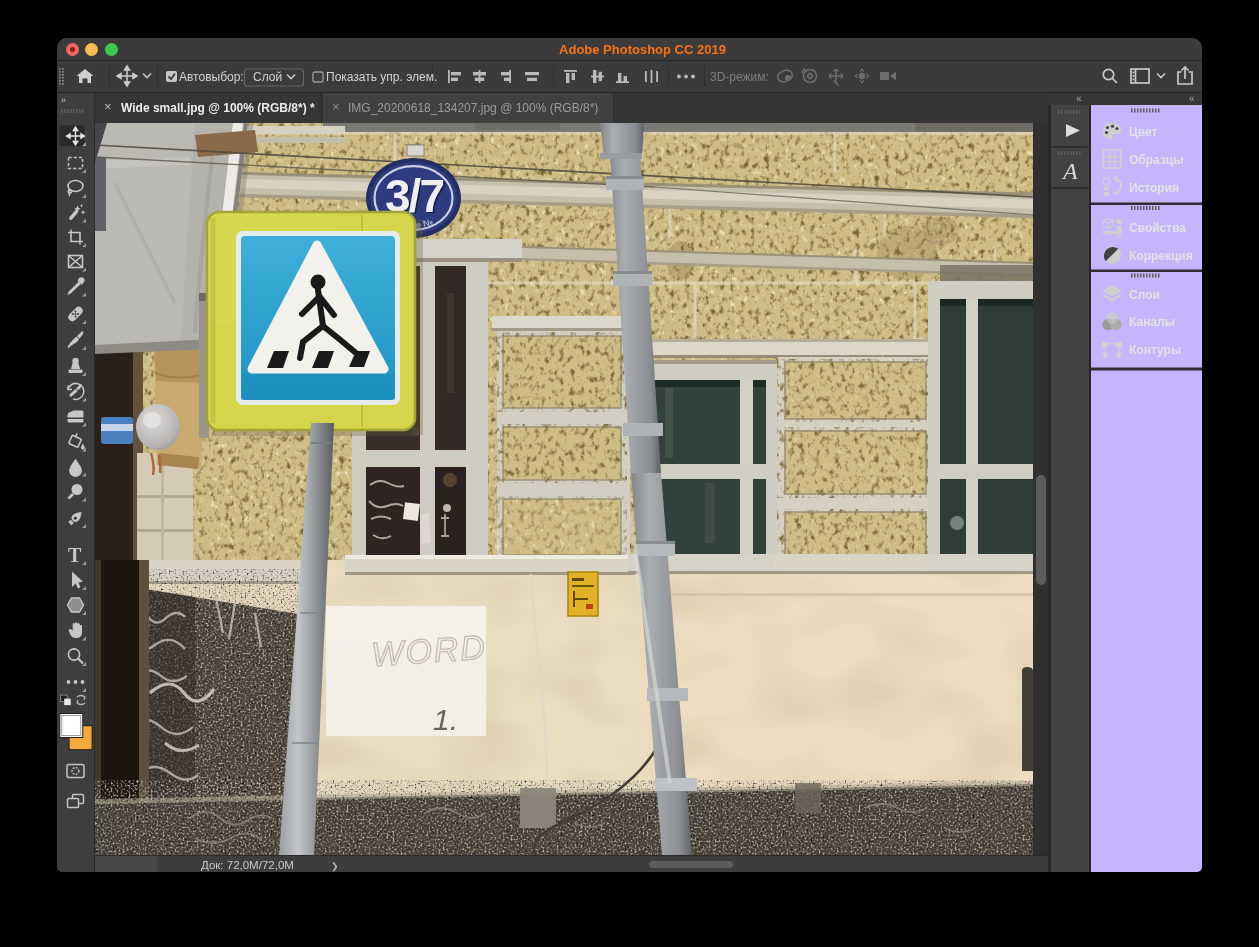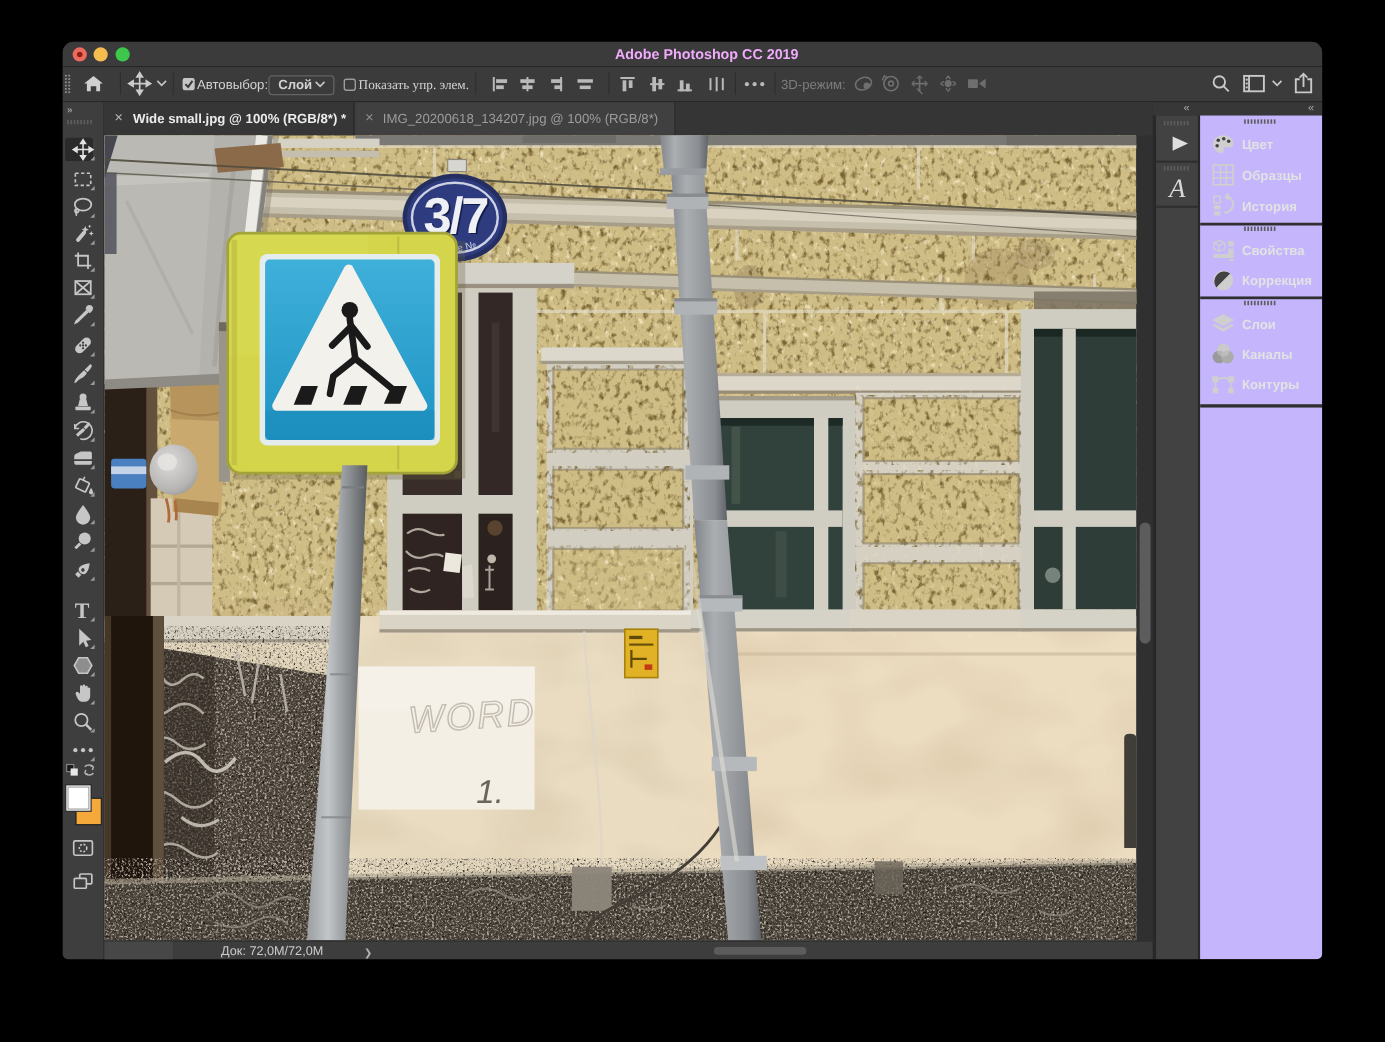--- a/index.html
+++ b/index.html
@@ -10,21 +10,21 @@
 .txt{position:absolute;color:#d2d2d2;font-size:12px;line-height:14px;white-space:nowrap;}
 </style></head>
 <body>
 <div id="win">
 
 <div class="abs" style="left:0;top:0;width:1145px;height:22px;background:#3b3b3b;"></div>
 <div class="abs" style="left:8.5px;top:5px;width:13px;height:13px;border-radius:50%;background:#ed6a5e;"></div>
 <div class="abs" style="left:12.5px;top:9px;width:5px;height:5px;border-radius:50%;background:#8c1f11;"></div>
 <div class="abs" style="left:28px;top:5px;width:13px;height:13px;border-radius:50%;background:#f5bd4f;"></div>
 <div class="abs" style="left:48px;top:5px;width:13px;height:13px;border-radius:50%;background:#3dc84c;"></div>
-<div class="abs" style="left:0;top:4px;width:1145px;text-align:center;color:#f0abfc;font-size:13px;font-weight:bold;padding-left:26px;">Adobe Photoshop CC 2019</div>
+<div class="abs" style="left:0;top:4px;width:1145px;text-align:center;color:#f97316;font-size:13px;font-weight:bold;padding-left:26px;">Adobe Photoshop CC 2019</div>
 
 <div id="opt" class="abs" style="left:0;top:22px;width:1145px;height:33px;background:#3b3b3b;border-top:1px solid #262626;border-bottom:1px solid #252525;">
 <svg class="abs" style="left:0;top:0;" width="1145" height="31" viewBox="0 0 1145 31">
  <g fill="#8a8a8a">
           <rect x="2" y="7" width="1.8" height="1.6"></rect>
           <rect x="5" y="7" width="1.8" height="1.6"></rect>
           <rect x="2" y="10" width="1.8" height="1.6"></rect>
           <rect x="5" y="10" width="1.8" height="1.6"></rect>
           <rect x="2" y="13" width="1.8" height="1.6"></rect>
           <rect x="5" y="13" width="1.8" height="1.6"></rect>
@@ -140,22 +140,22 @@
           </g>
   <path d="M1100 12.5 L1104 16.5 L1108 12.5" stroke-width="1.6"></path>
   <g transform="translate(1128,15)">
             <path d="M-3.5 -4 L-7 -4 L-7 8 L7 8 L7 -4 L3.5 -4"></path>
             <line x1="0" y1="-8.5" x2="0" y2="3"></line>
             <path d="M-3.5 -5.5 L0 -9 L3.5 -5.5"></path>
           </g>
  </g>
 </svg>
 <div class="txt" style="left:122px;top:9px;">Автовыбор:</div>
-<div class="txt" style="left:196px;top:9px;font-weight:bold;">Слой</div>
-<div class="txt" style="left:269px;top:9px;font-family:Liberation Serif, serif;">Показать упр. элем.</div>
+<div class="txt" style="left:196px;top:9px;">Слой</div>
+<div class="txt" style="left:269px;top:9px;">Показать упр. элем.</div>
 <div class="txt" style="left:653px;top:9px;color:#7d7d7d;">3D-режим:</div>
 </div>
 
 <div id="tools" class="abs" style="left:0;top:55px;width:38px;height:779px;background:#3e3e3e;border-right:1px solid #2c2c2c;">
 <svg width="38" height="779" viewBox="0 0 38 779">
  <text x="4" y="10" fill="#a0a0a0" font-size="9" font-weight="bold">»</text>
  <g fill="#5d5d5d">
   <rect x="4" y="16" width="1.5" height="4"></rect>
           <rect x="7" y="16" width="1.5" height="4"></rect>
           <rect x="10" y="16" width="1.5" height="4"></rect>

